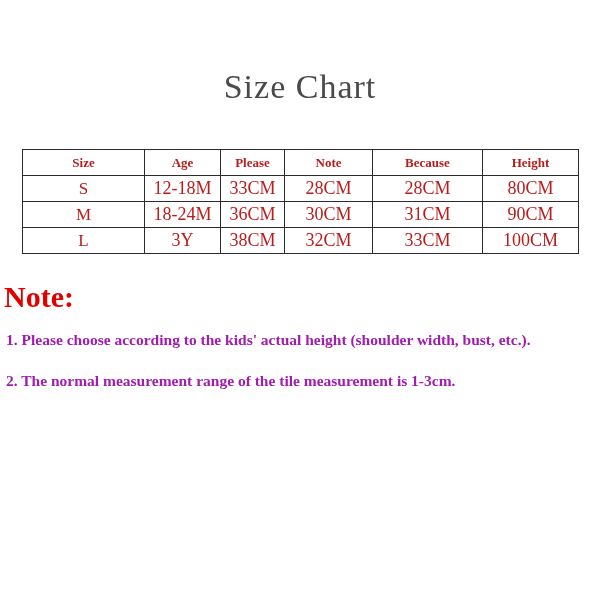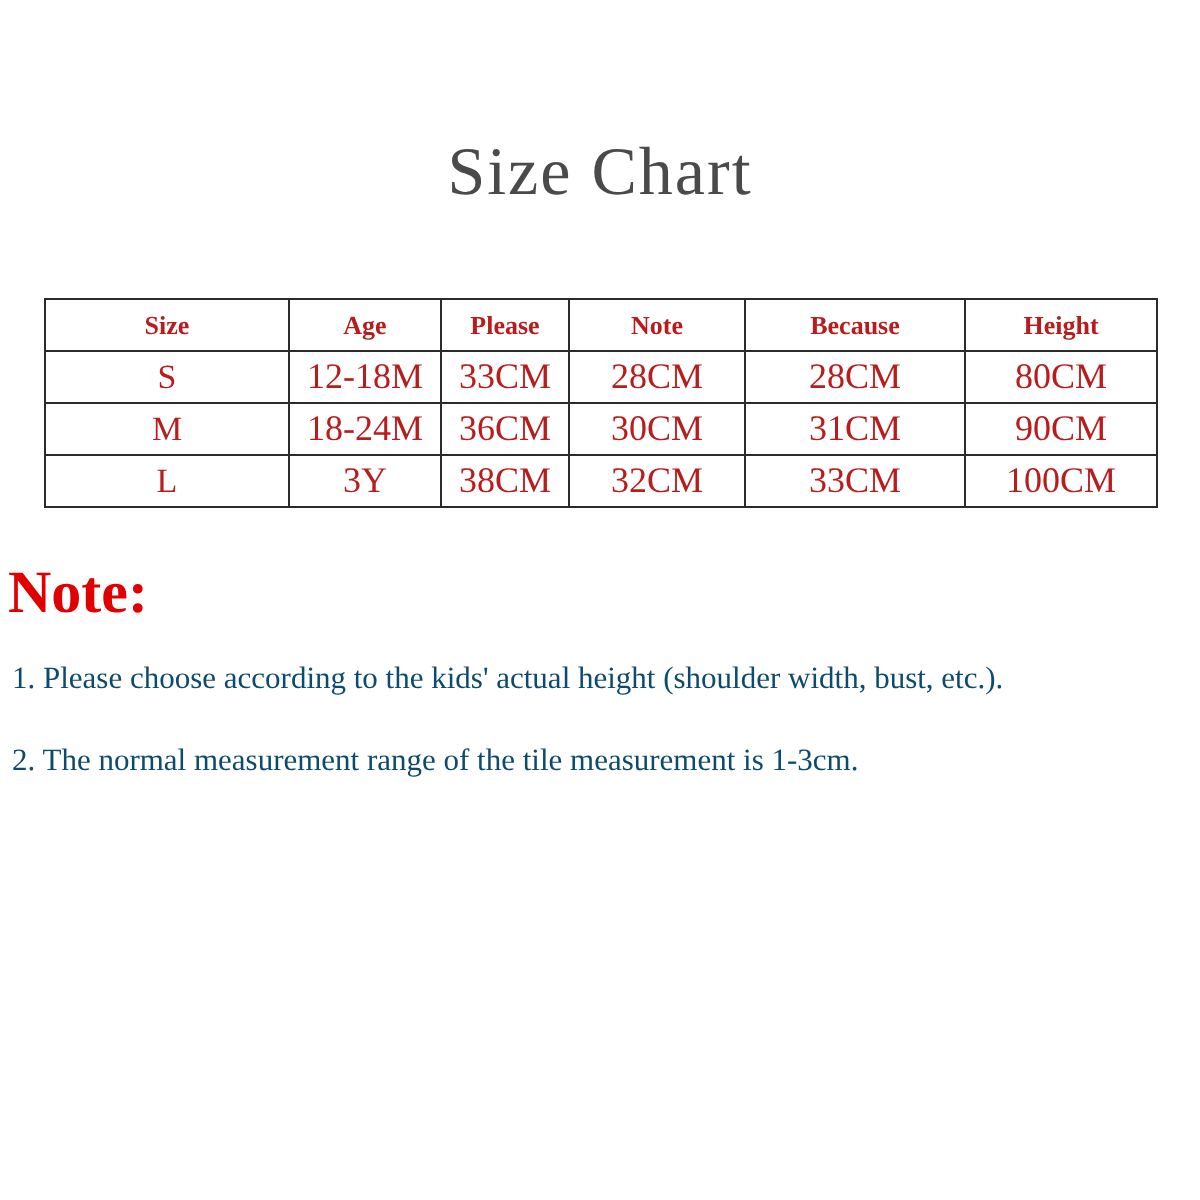--- a/index.html
+++ b/index.html
@@ -73,23 +73,24 @@
     font-weight: bold;
     color: #e00000;
     letter-spacing: 0px;
   }
   .notes {
     margin: 16px 0 0 6px;
   }
   .note-line {
     font-family: "Liberation Serif", serif;
     font-size: 15.5px;
-    color: #0c4a6e;
+    color: #a21caf;
     margin-bottom: 20px;
     line-height: 1.35;
+    font-weight: bold;
   }
   .note-line .sub {
     display: block;
     padding-left: 12px;
     margin-top: 6px;
   }
 </style>
 </head>
 <body>
 

